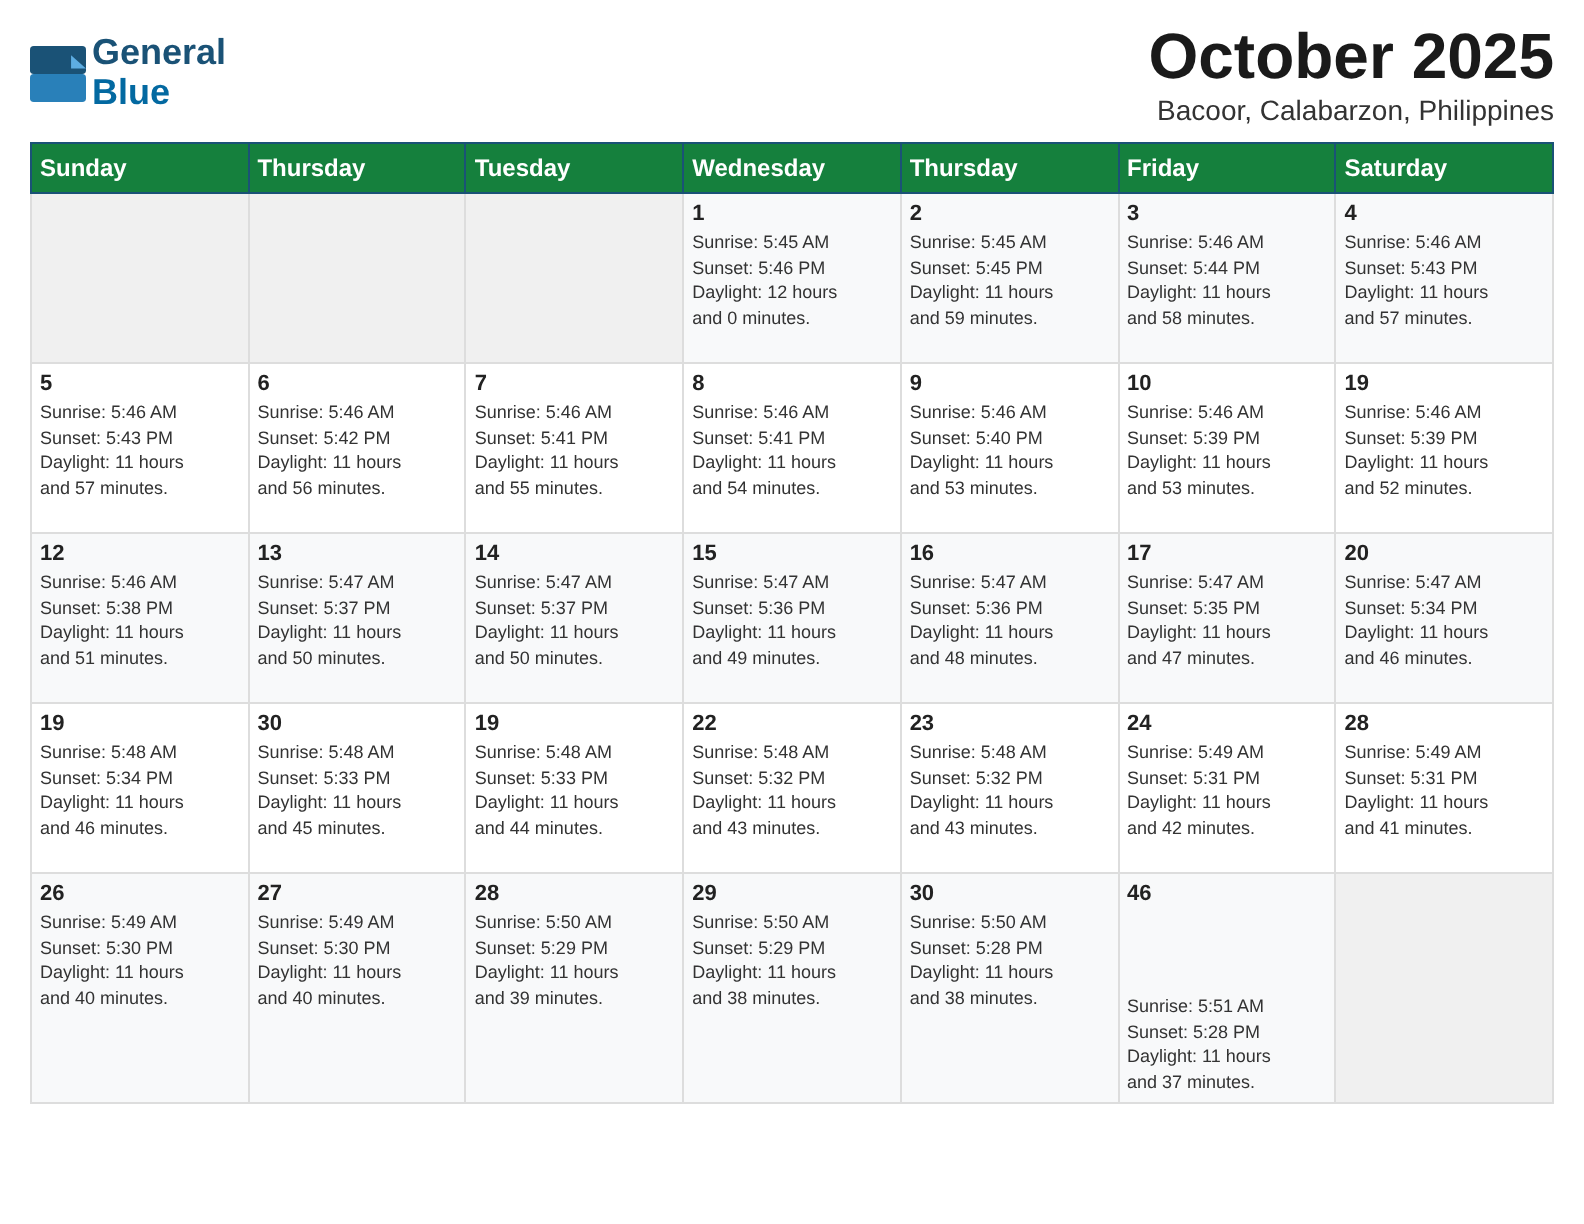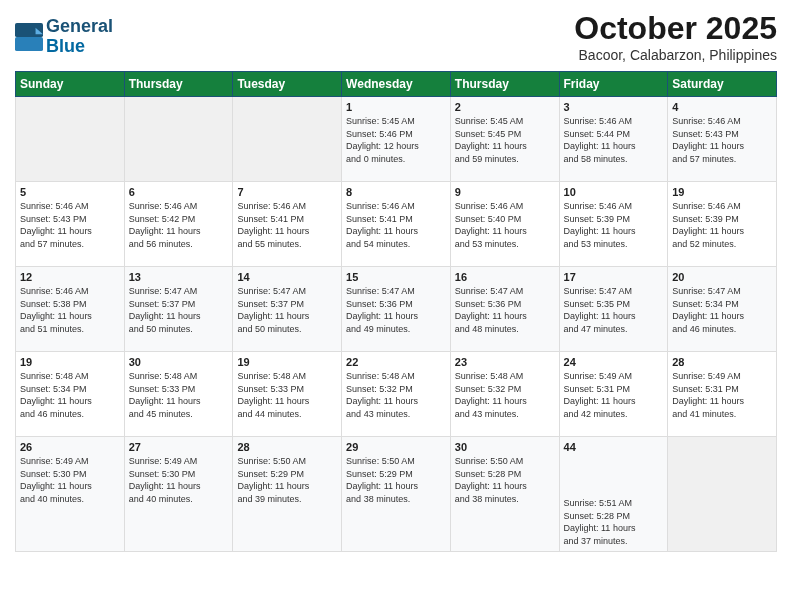--- a/index.html
+++ b/index.html
@@ -343,21 +343,21 @@
 and 38 minutes.</div>
           </td>
           <td>
             <div class="day-num">30</div>
             <div class="day-info" style="white-space: pre-line;">Sunrise: 5:50 AM
 Sunset: 5:28 PM
 Daylight: 11 hours
 and 38 minutes.</div>
           </td>
           <td>
-            <div class="day-num">44</div>
+            <div class="day-num">46</div>
             <div class="day-info" style="white-space: pre-line; margin-top: 44px;">Sunrise: 5:51 AM
 Sunset: 5:28 PM
 Daylight: 11 hours
 and 37 minutes.</div>
           </td>
           <td class="empty"></td>
         </tr>
       </tbody>
   </table>
 </div>

